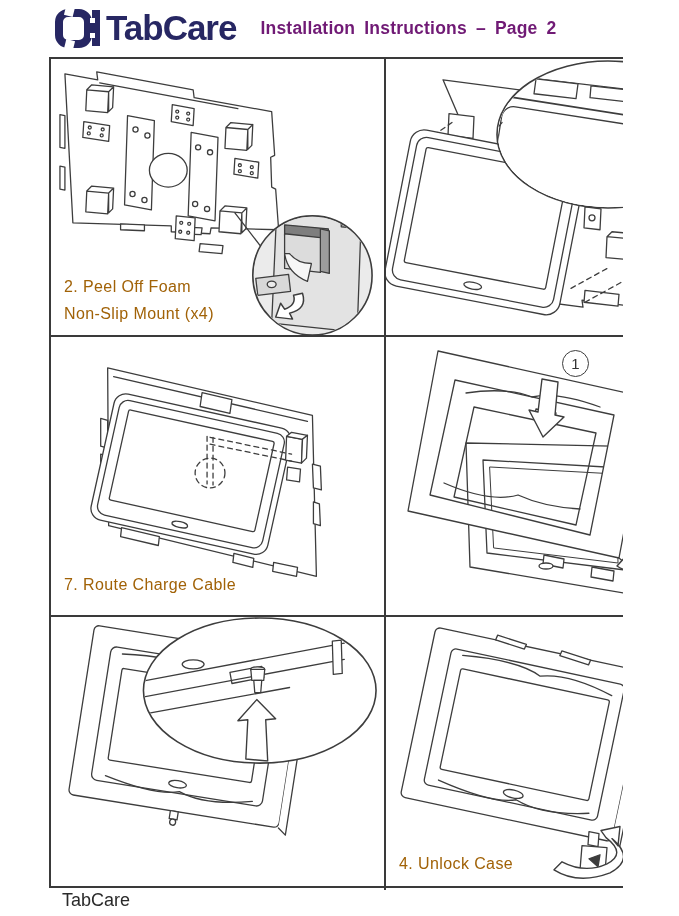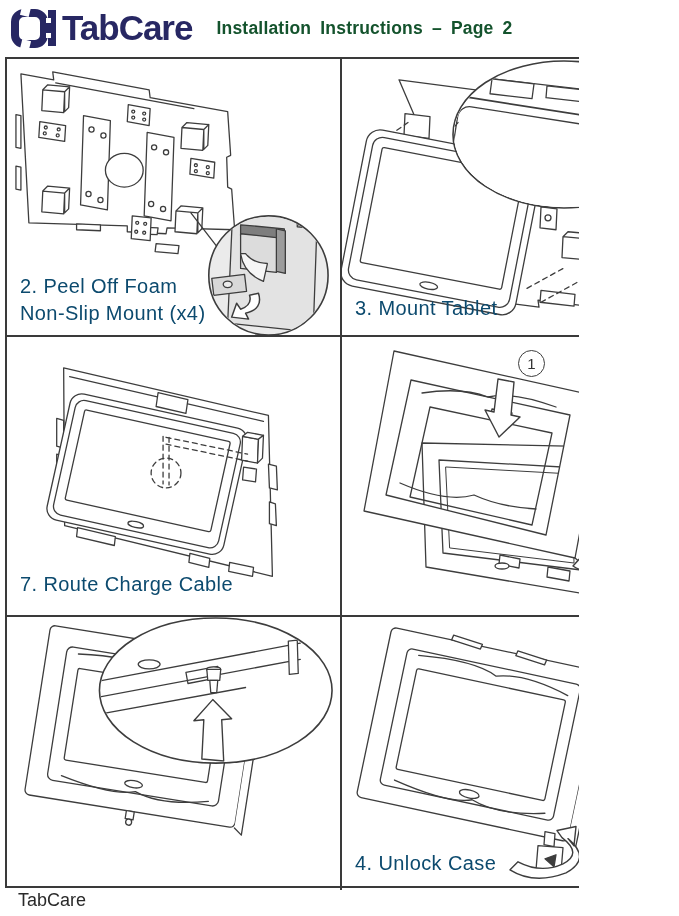--- a/index.html
+++ b/index.html
@@ -1,35 +1,35 @@
 <!DOCTYPE html>
 <html><head>
 <meta charset="utf-8">
 <style>
   html,body { margin:0; padding:0; background:#fff; }
   .sheet {
     position:relative; width:579px; height:916px; background:#fff;
-    font-family:"Liberation Sans", sans-serif; overflow:hidden;
+    font-family:"Liberation Sans", sans-serif; overflow:hidden;margin-left:44px;
   }
   
   .header { position:absolute; left:0; top:0; width:679px; height:56px;
             display:flex; align-items:center; padding-left:8px; box-sizing:border-box; }
   .logo { display:flex; align-items:center; gap:6px; }
   .brand-name { font-size:35px; font-weight:bold; color:#272763; letter-spacing:-1px; }
-  .page-title { font-size:17.5px; font-weight:bold; color:#14532d; margin-left:24px;
+  .page-title { font-size:17.5px; font-weight:bold; color:#701a75; margin-left:24px;
                 word-spacing:4px; letter-spacing:0.2px; }
   
   .grid { position:absolute; left:5px; top:57px; width:669px; height:831px;
           display:grid; grid-template-columns:335px 334px; grid-template-rows:278px 280px 273px;
           border:2px solid #3a3a3a; box-sizing:border-box; }
   .panel { position:relative; box-sizing:border-box; overflow:hidden; }
   .panel.col1 { border-right:2px solid #3a3a3a; }
   .panel.rowA, .panel.rowB { border-bottom:2px solid #3a3a3a; }
   .panel svg.art { position:absolute; left:0; top:0; width:100%; height:100%; }
-  .caption { position:absolute; left:13px; font-size:20px; color:#0c4a6e;
+  .caption { position:absolute; left:13px; font-size:16px; color:#a16207;
              letter-spacing:0.4px; white-space:nowrap; line-height:27px; }
   .cap-b8  { bottom:8px; }
   .cap-b13 { bottom:13px; }
   .cap-b17 { bottom:17px; }
   .marker { position:absolute; width:27px; height:27px; border:1.6px solid #3d3d3d;
             border-radius:50%; background:#fff; display:flex; align-items:center;
             justify-content:center; font-size:15px; color:#333; box-sizing:border-box; }
   .marker-1 { left:176px; top:13px; }
   .marker-2 { left:291px; top:154px; }
   
@@ -154,21 +154,20 @@
             <path d="M262,104 L282,107 L281,128 L261,125 Z"></path>
             <path d="M288,108 L300,110 L299,127 L287,125 Z"></path>
             <g transform="translate(110,36) rotate(9)">
               <rect x="0" y="0" width="190" height="145" rx="17" stroke-width="1.8"></rect>
               <rect x="9" y="9" width="172" height="127" rx="12"></rect>
             </g>
             <path d="M116,64 L96,88" stroke-dasharray="5,4" fill="none"></path>
           </g>
         </g>
       </svg>
-      <div class="caption cap-b13">3. Mount Tablet</div>
     </div>
 
     <div class="panel col1 rowB">
       <svg class="art" viewBox="0 0 335 280" preserveAspectRatio="none">
         <g stroke="#3d3d3d" stroke-width="1.3" stroke-linejoin="round" stroke-linecap="round" fill="#fff">
           <path d="M57,31 L263,79 L267,241 L58,190 Z"></path>
           <path d="M50,82 L57,84 L57,112 L50,110 Z M50,118 L57,120 L57,148 L50,146 Z"></path>
           <path d="M263,128 L271,130 L272,154 L264,152 Z M264,166 L270,168 L271,190 L264,188 Z"></path>
           <path d="M71,192 L109,201 L108,210 L70,201 Z M184,218 L204,223 L203,232 L183,227 Z M224,227 L248,232 L247,241 L223,236 Z"></path>
           <path d="M63,40 L258,85" fill="none"></path>

